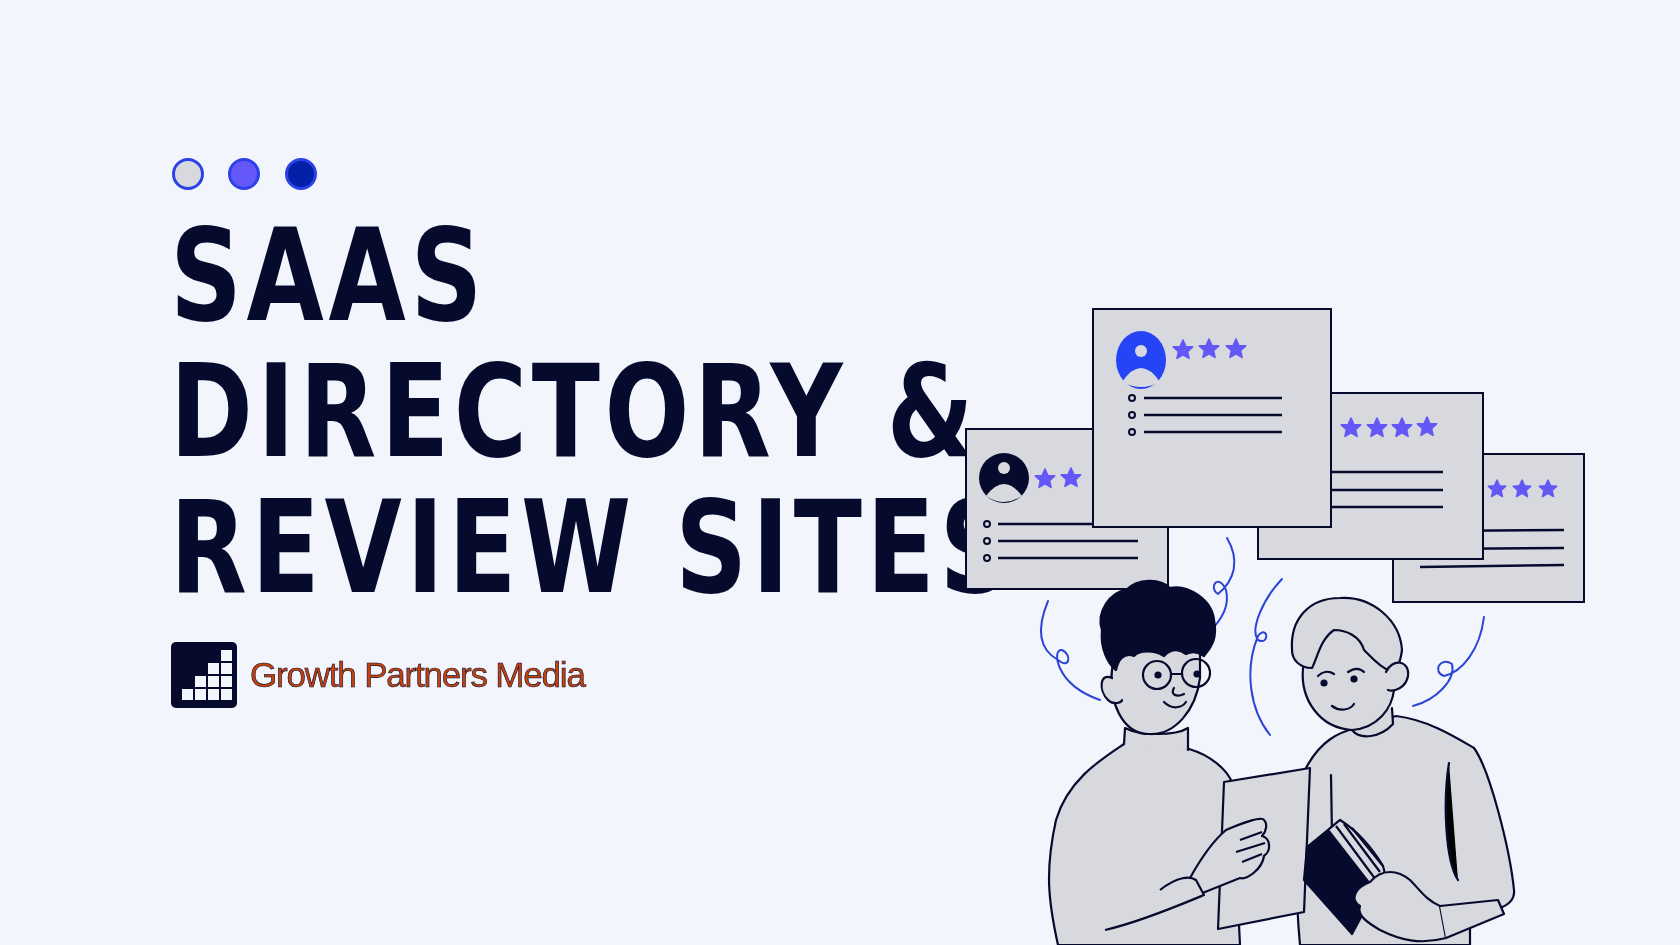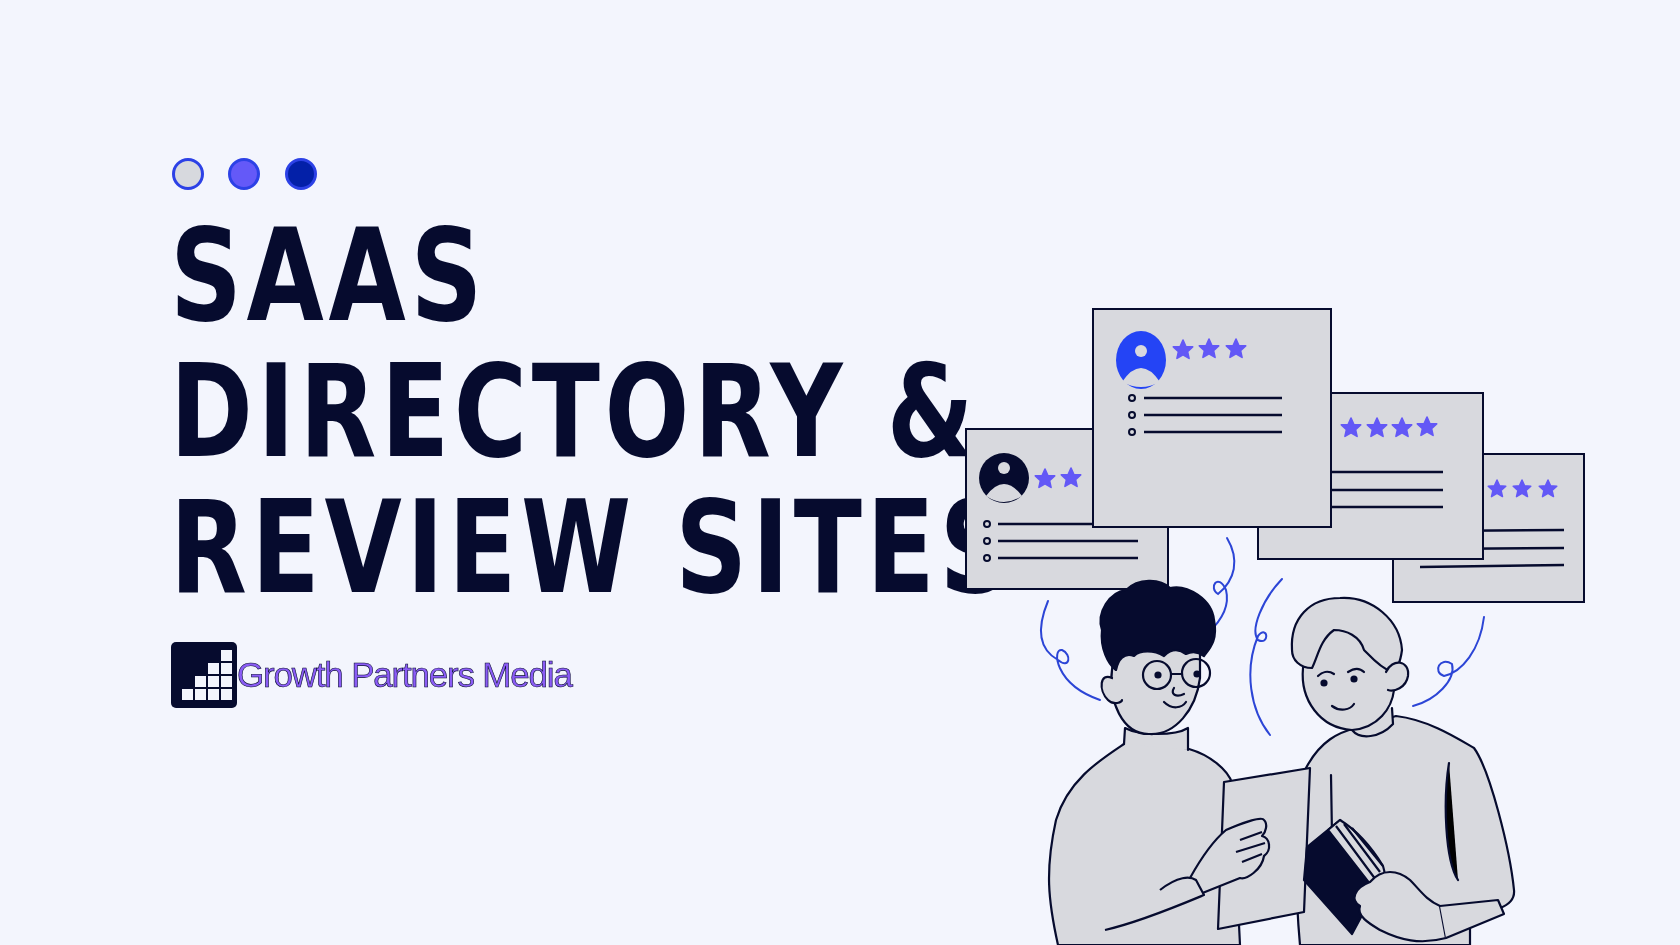--- a/index.html
+++ b/index.html
@@ -18,22 +18,22 @@
     font-family: "DejaVu Sans", sans-serif; font-weight: bold;
     color: #060b2e; font-size: 128px; line-height: 136px;
     letter-spacing: 6px; transform: scaleX(0.78); transform-origin: left top;
     white-space: nowrap;
   }
   .title .line { display: block; }
   .brand { position: absolute; left: 171px; top: 642px; height: 66px; display: flex; align-items: center; }
   .brand-logo { width: 66px; height: 66px; background: #060b2e; border-radius: 5px; position: relative; }
   .brand-logo .sq { position: absolute; width: 11px; height: 11px; background: #f3f5fd; }
   .brand-name {
-    font-family: "Liberation Sans", sans-serif; font-size: 35px;
-    color: #8b5cf6; letter-spacing: -1.2px; font-weight: 500; -webkit-text-stroke: 0.6px #060b2e;
+    margin-left: 13px; font-family: "Liberation Sans", sans-serif; font-size: 35px;
+    color: #c2410c; letter-spacing: -1.2px; font-weight: 500; -webkit-text-stroke: 0.6px #060b2e;
   }
   .illustration { position: absolute; left: 0; top: 0; width: 1680px; height: 945px; pointer-events: none; }
   .illustration * { pointer-events: auto; }
 </style>
 </head>
 <body>
 
 <div class="dots">
   <span class="dot" style="left:0; background:#d7d9de;"></span>
   <span class="dot" style="left:56px; background:#6459f8;"></span>

